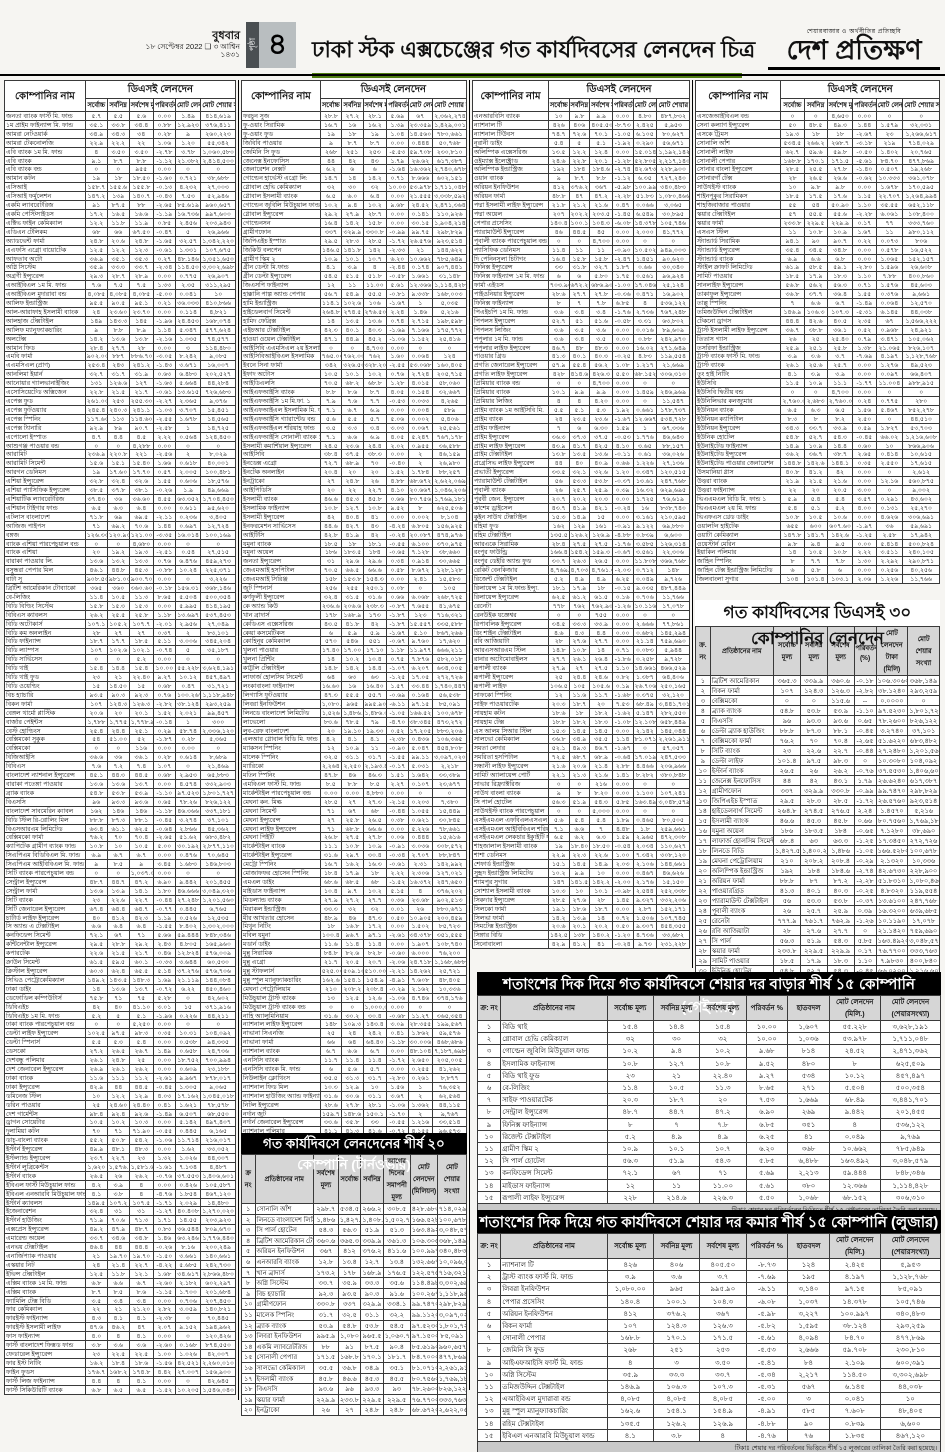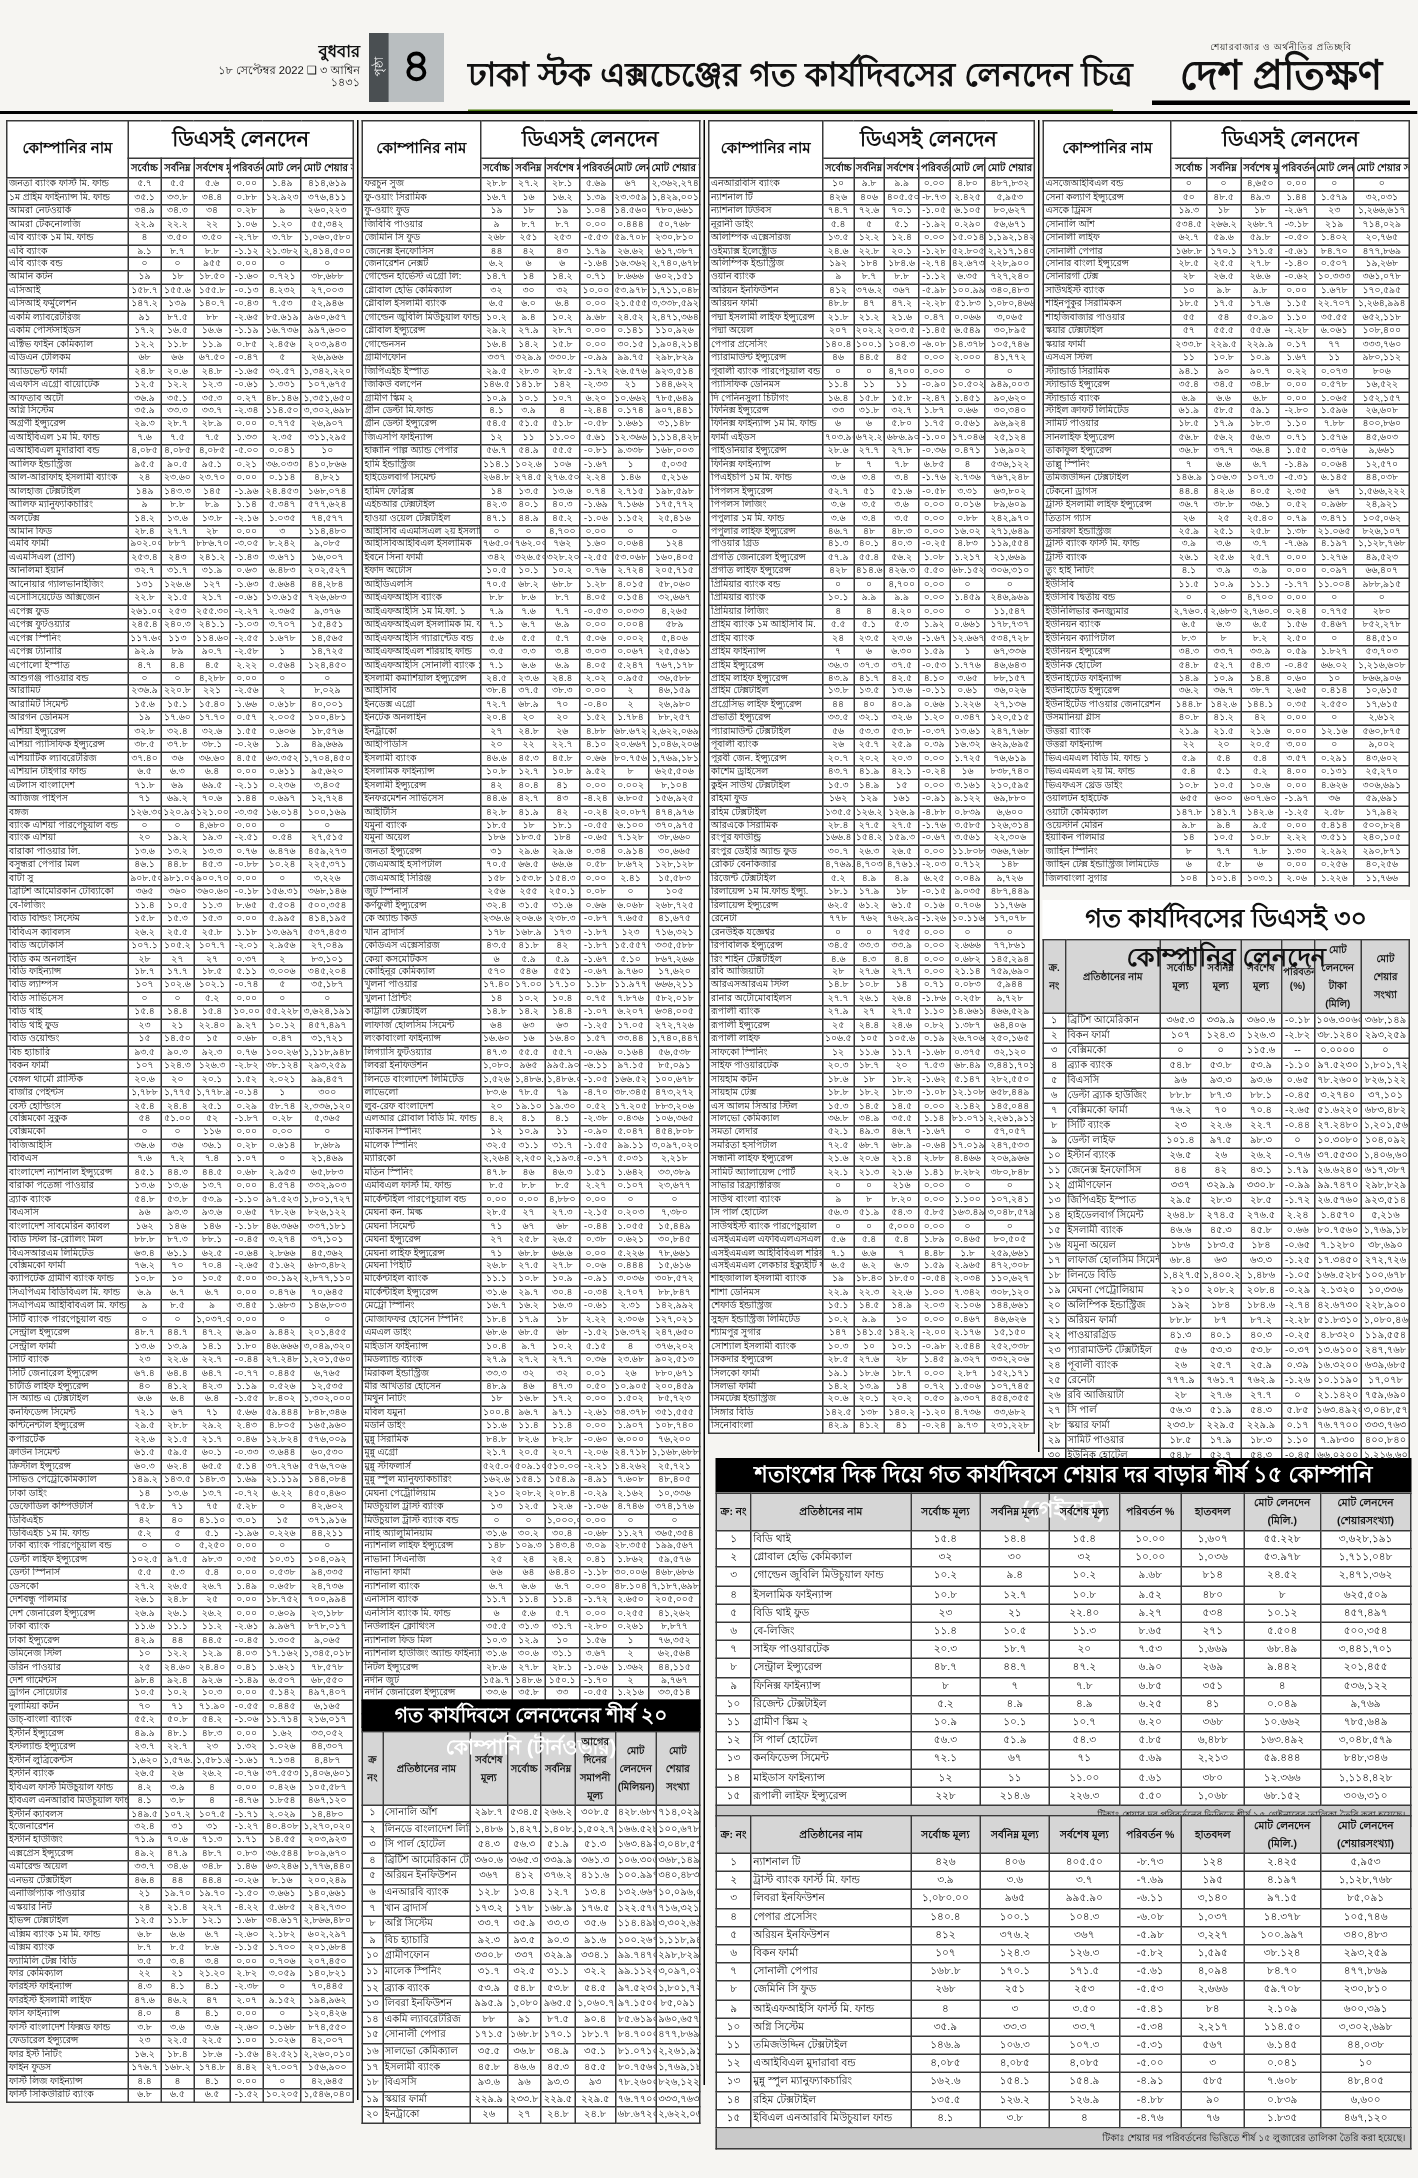--- a/index.html
+++ b/index.html
@@ -5,33 +5,33 @@
   html,body{margin:0;padding:0;background:#f6f5f2;}
   body{width:945px;height:1452px;position:relative;font-family:"Liberation Sans",sans-serif;color:#111;overflow:hidden;}
   .abs{position:absolute;}
   
   #dateblock{left:128px;top:30px;width:112px;text-align:right;line-height:1.15;}
   #weekday{font-weight:bold;font-size:11px;font-family:Liberation Mono, monospace;}
   #dateline{font-size:7.5px;}
   #pagebox{left:246px;top:22px;width:50px;height:46px;background:#8f969a;display:flex;}
   #pagestrip{width:13px;background:#4a4f52;color:#fff;font-size:8px;display:flex;align-items:center;justify-content:center;writing-mode:vertical-rl;transform:rotate(180deg);}
   #pagenum{flex:1;display:flex;align-items:center;justify-content:center;font-size:30px;font-weight:bold;color:#000;background:#b9bec0;}
-  #pagetitle{left:312px;top:32px;width:430px;font-size:22px;font-weight:bold;white-space:nowrap;border-bottom:2px solid #4d7c0f;padding-bottom:4px;}
+  #pagetitle{left:312px;top:32px;width:430px;font-size:22px;font-weight:bold;white-space:nowrap;border-bottom:5px solid #4d7c0f;padding-bottom:4px;}
   #logoblock{left:768px;top:26px;width:172px;text-align:center;}
   #logotag{font-size:6px;letter-spacing:.5px;}
   #logotitle{font-size:27px;font-weight:bold;white-space:nowrap;line-height:1;}
   #logorule{height:3px;background:#000;margin-top:3px;}
   #toprule{left:0;top:74px;width:945px;height:2px;background:#000;}
   
   .vr{width:1px;background:#000;}
   
   table{border-collapse:collapse;width:100%;table-layout:fixed;background:#fff;}
   th,td{border:1px solid #3a3a3a;overflow:hidden;white-space:nowrap;padding:0 1px;}
   .stk th{font-size:6.6px;font-weight:bold;text-align:center;height:10px;}
-  .stk th.grp{font-size:14px;height:11px;}
+  .stk th.grp{font-size:10px;height:11px;}
   .stk th.nmh{font-size:10px;margin-left:32px;}
   .stk td{font-size:6.2px;height:7.9px;line-height:7.9px;text-align:center;}
   .stk td.nm{text-align:left;}
   
   .secbar{background:#000;color:#fff;font-weight:bold;text-align:center;}
   .spc th{background:#d6d6d6;font-size:6.6px;font-weight:bold;text-align:center;}
   .spc td{text-align:center;}
   .spc td.nm{text-align:left;}
   #t20bar{font-size:13.5px;height:21px;line-height:21px;}
   #t20 th{height:22px;white-space:normal;}
@@ -4599,20 +4599,21 @@
           <td>১,০৬৮</td>
           <td>৬৮.১৫২</td>
           <td>৩০৬,৩১০</td>
         </tr>
       </tbody>
     </table>
   <div class="note">টিকাঃ শেয়ার দর পরিবর্তনের ভিত্তিতে শীর্ষ ১৫ গেইনারের তালিকা তৈরি করা হয়েছে।</div>
 </div>
 
 <div class="abs" style="left:477px;top:1210px;width:464px;">
+  <div class="secbar glbar">শতাংশের দিক দিয়ে গত কার্যদিবসে শেয়ার দর কমার শীর্ষ ১৫ কোম্পানি (লুজার)</div>
   <table class="spc gl">
       <colgroup>
         <col style="width: 5%;">
         <col style="width: 23%;">
         <col style="width: 10%;">
         <col style="width: 10%;">
         <col style="width: 10%;">
         <col style="width: 9%;">
         <col style="width: 9%;">
         <col style="width: 11%;">

